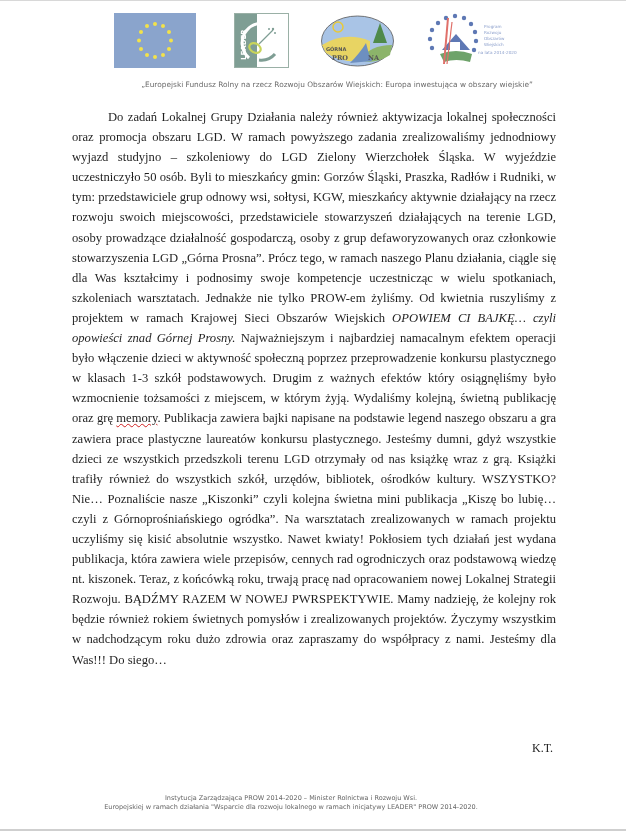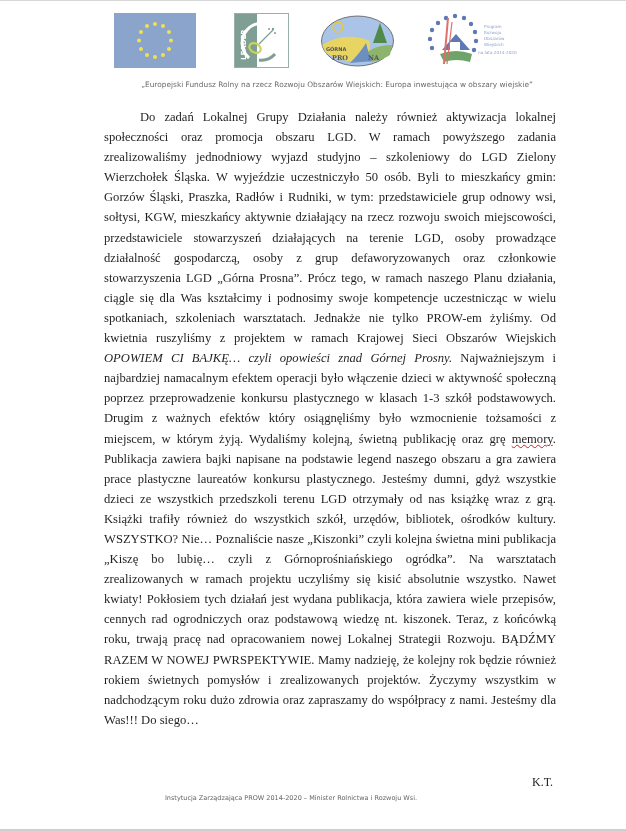--- a/index.html
+++ b/index.html
@@ -9,24 +9,24 @@
     .logos { position: absolute; top: 12px; left: 0; width: 532px; height: 58px; }
     .logo { position: absolute; }
     .eu-flag { left: 114px; top: 1px; width: 82px; height: 55px; background: #8aa4cc; }
     .leader { left: 234px; top: 1px; width: 55px; height: 55px; background: #ffffff; border: 1px solid #9ab0a6; }
     .gorna { left: 320px; top: 3px; width: 75px; height: 52px; }
     .prow { left: 422px; top: 0px; width: 105px; height: 58px; }
     .motto { position: absolute; top: 80px; left: 0; width: 626px; text-align: center;
       font-family: "DejaVu Sans", sans-serif; font-size: 7.4px; color: #6a6a6a; margin-left: 24px; }
     .body-text { position: absolute; top: 107px; left: 72px; width: 484px;
       font-size: 12.6px; line-height: 20.1px; text-align: justify; color: #1f1f1f; }
-    .body-text p { text-indent: 36px; margin-left: 32px; }
+    .body-text p { text-indent: 36px; }
     .body-text i { font-style: italic; }
     .squiggle { text-decoration: underline wavy #d02020; text-decoration-thickness: 1px; }
-    .signature { position: absolute; top: 775px; left: 532px; font-size: 12px; color: #222; }
+    .signature { position: absolute; top: 741px; left: 532px; font-size: 12px; color: #222; }
     .footer { position: absolute; top: 794px; left: 0; width: 582px; text-align: center;
       font-family: "DejaVu Sans", sans-serif; font-size: 6.5px; line-height: 8.6px; color: #666; }
     .bottom-rule { position: absolute; left: 0; bottom: 0; width: 626px; height: 2px; background: #cfcfcf; }
   </style>
 </head>
 <body>
 
 <div class="top-rule"></div>
 
 <div class="logos">
@@ -110,15 +110,16 @@
 <div class="motto">„Europejski Fundusz Rolny na rzecz Rozwoju Obszarów Wiejskich: Europa inwestująca w obszary wiejskie”</div>
 
 <div class="body-text">
   <p><span>Do zadań Lokalnej Grupy Działania należy również aktywizacja lokalnej społeczności oraz promocja obszaru LGD. W ramach powyższego zadania zrealizowaliśmy jednodniowy wyjazd studyjno – szkoleniowy do LGD Zielony Wierzchołek Śląska. W wyjeździe uczestniczyło 50 osób. Byli to mieszkańcy gmin: Gorzów Śląski, Praszka, Radłów i Rudniki, w tym: przedstawiciele grup odnowy wsi, sołtysi, KGW, mieszkańcy aktywnie działający na rzecz rozwoju swoich miejscowości, przedstawiciele stowarzyszeń działających na terenie LGD, osoby prowadzące działalność gospodarczą, osoby z grup defaworyzowanych oraz członkowie stowarzyszenia LGD „Górna Prosna”. Prócz tego, w ramach naszego Planu działania, ciągle się dla Was kształcimy i podnosimy swoje kompetencje uczestnicząc w wielu spotkaniach, szkoleniach warsztatach. Jednakże nie tylko PROW-em żyliśmy. Od kwietnia ruszyliśmy z projektem w ramach Krajowej Sieci Obszarów Wiejskich </span><i>OPOWIEM CI BAJKĘ… czyli opowieści znad Górnej Prosny.</i><span>  Najważniejszym i najbardziej namacalnym efektem operacji było włączenie dzieci w aktywność społeczną poprzez przeprowadzenie konkursu plastycznego w klasach 1-3 szkół podstawowych. Drugim z ważnych efektów który osiągnęliśmy było wzmocnienie tożsamości z miejscem, w którym żyją. Wydaliśmy kolejną, świetną publikację oraz grę </span><span class="squiggle">memory</span><span>. Publikacja zawiera bajki napisane na podstawie legend naszego obszaru a gra zawiera prace plastyczne laureatów konkursu plastycznego.  Jesteśmy dumni, gdyż wszystkie dzieci ze wszystkich przedszkoli terenu LGD otrzymały od nas książkę wraz z grą. Książki trafiły również do wszystkich szkół, urzędów, bibliotek, ośrodków kultury. WSZYSTKO? Nie… Poznaliście nasze „Kiszonki” czyli kolejna świetna mini publikacja „Kiszę bo lubię… czyli z Górnoprośniańskiego ogródka”. Na warsztatach zrealizowanych w ramach projektu uczyliśmy się kisić absolutnie wszystko. Nawet kwiaty! Pokłosiem tych działań jest wydana publikacja, która zawiera wiele przepisów, cennych rad ogrodniczych oraz podstawową wiedzę nt. kiszonek.  Teraz, z końcówką roku, trwają pracę nad opracowaniem nowej Lokalnej Strategii Rozwoju. BĄDŹMY RAZEM W NOWEJ PWRSPEKTYWIE. Mamy nadzieję, że kolejny rok będzie również rokiem świetnych pomysłów i zrealizowanych projektów. Życzymy wszystkim w nadchodzącym roku dużo zdrowia oraz zapraszamy do współpracy z nami. Jesteśmy dla Was!!! Do siego…</span></p>
 </div>
 
 <div class="signature">K.T.</div>
 
 <div class="footer">
   <div>Instytucja Zarządzająca PROW 2014-2020 – Minister Rolnictwa i Rozwoju Wsi.</div>
+  <div>Europejskiej w ramach działania "Wsparcie dla rozwoju lokalnego w ramach inicjatywy LEADER" PROW 2014-2020.</div>
 </div>
 
 <div class="bottom-rule"></div>
 
 </body></html>

